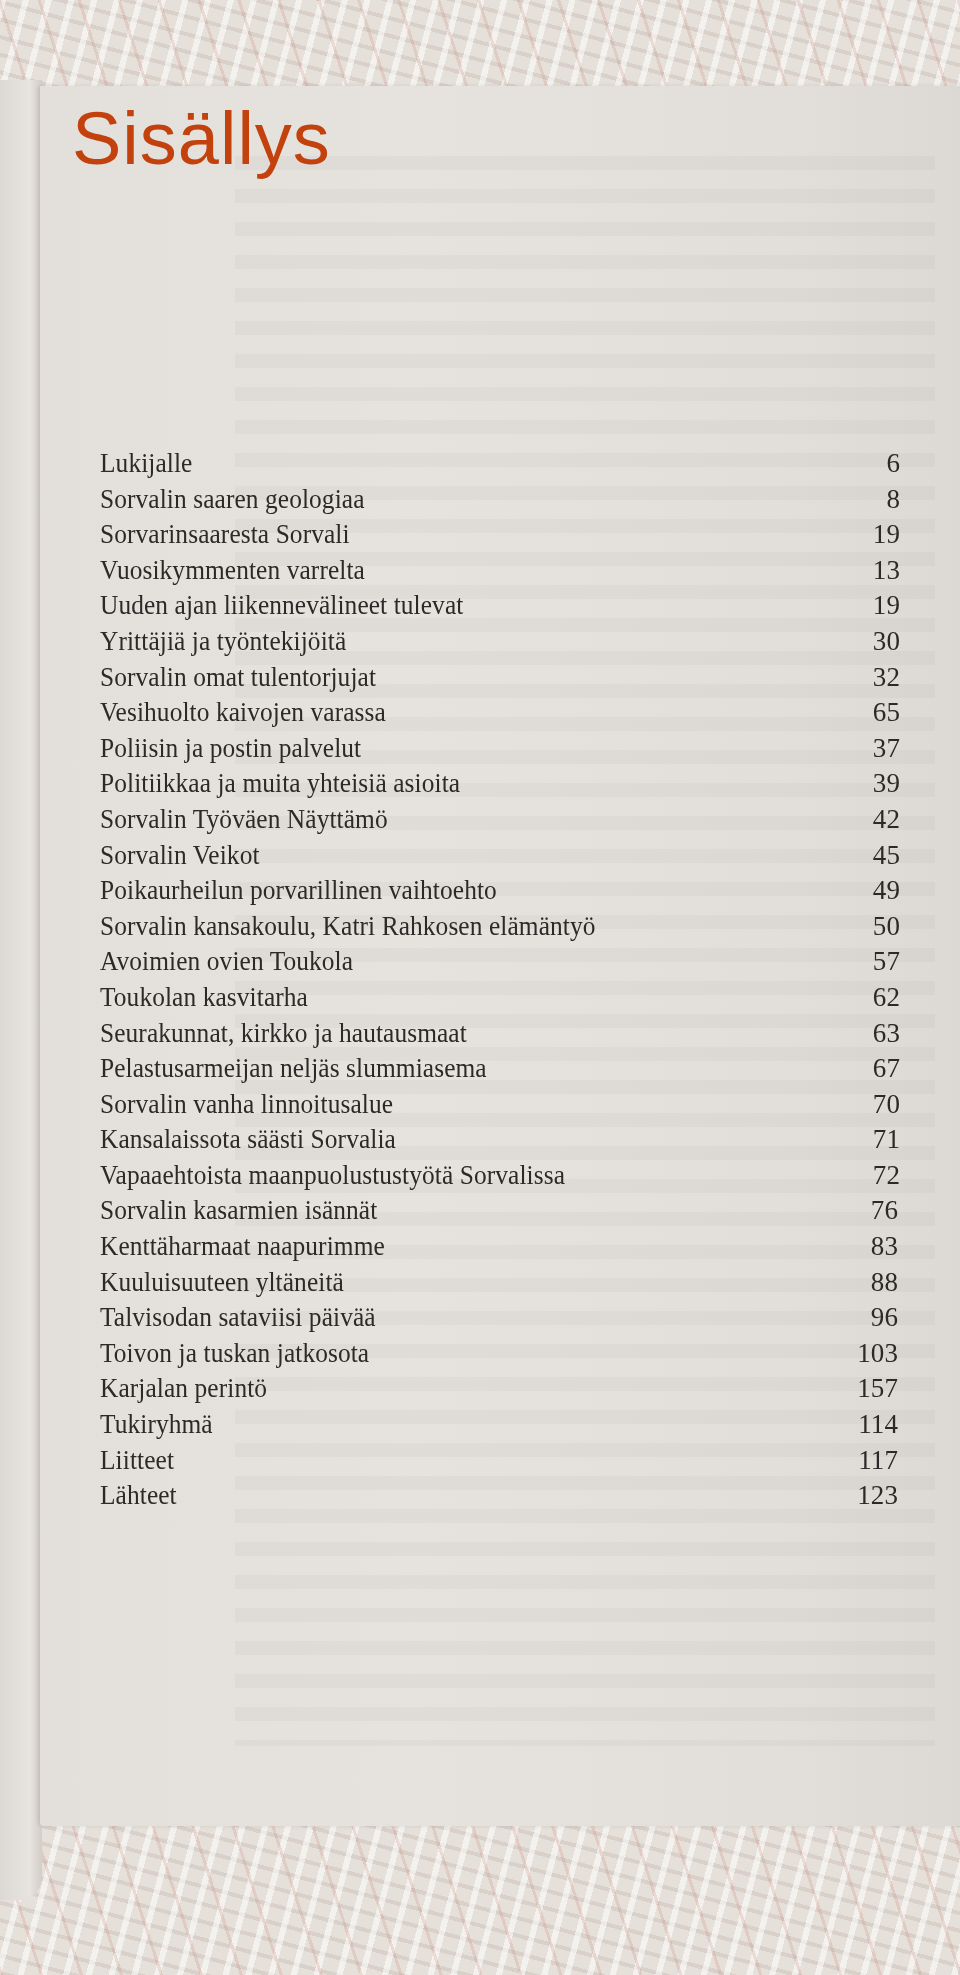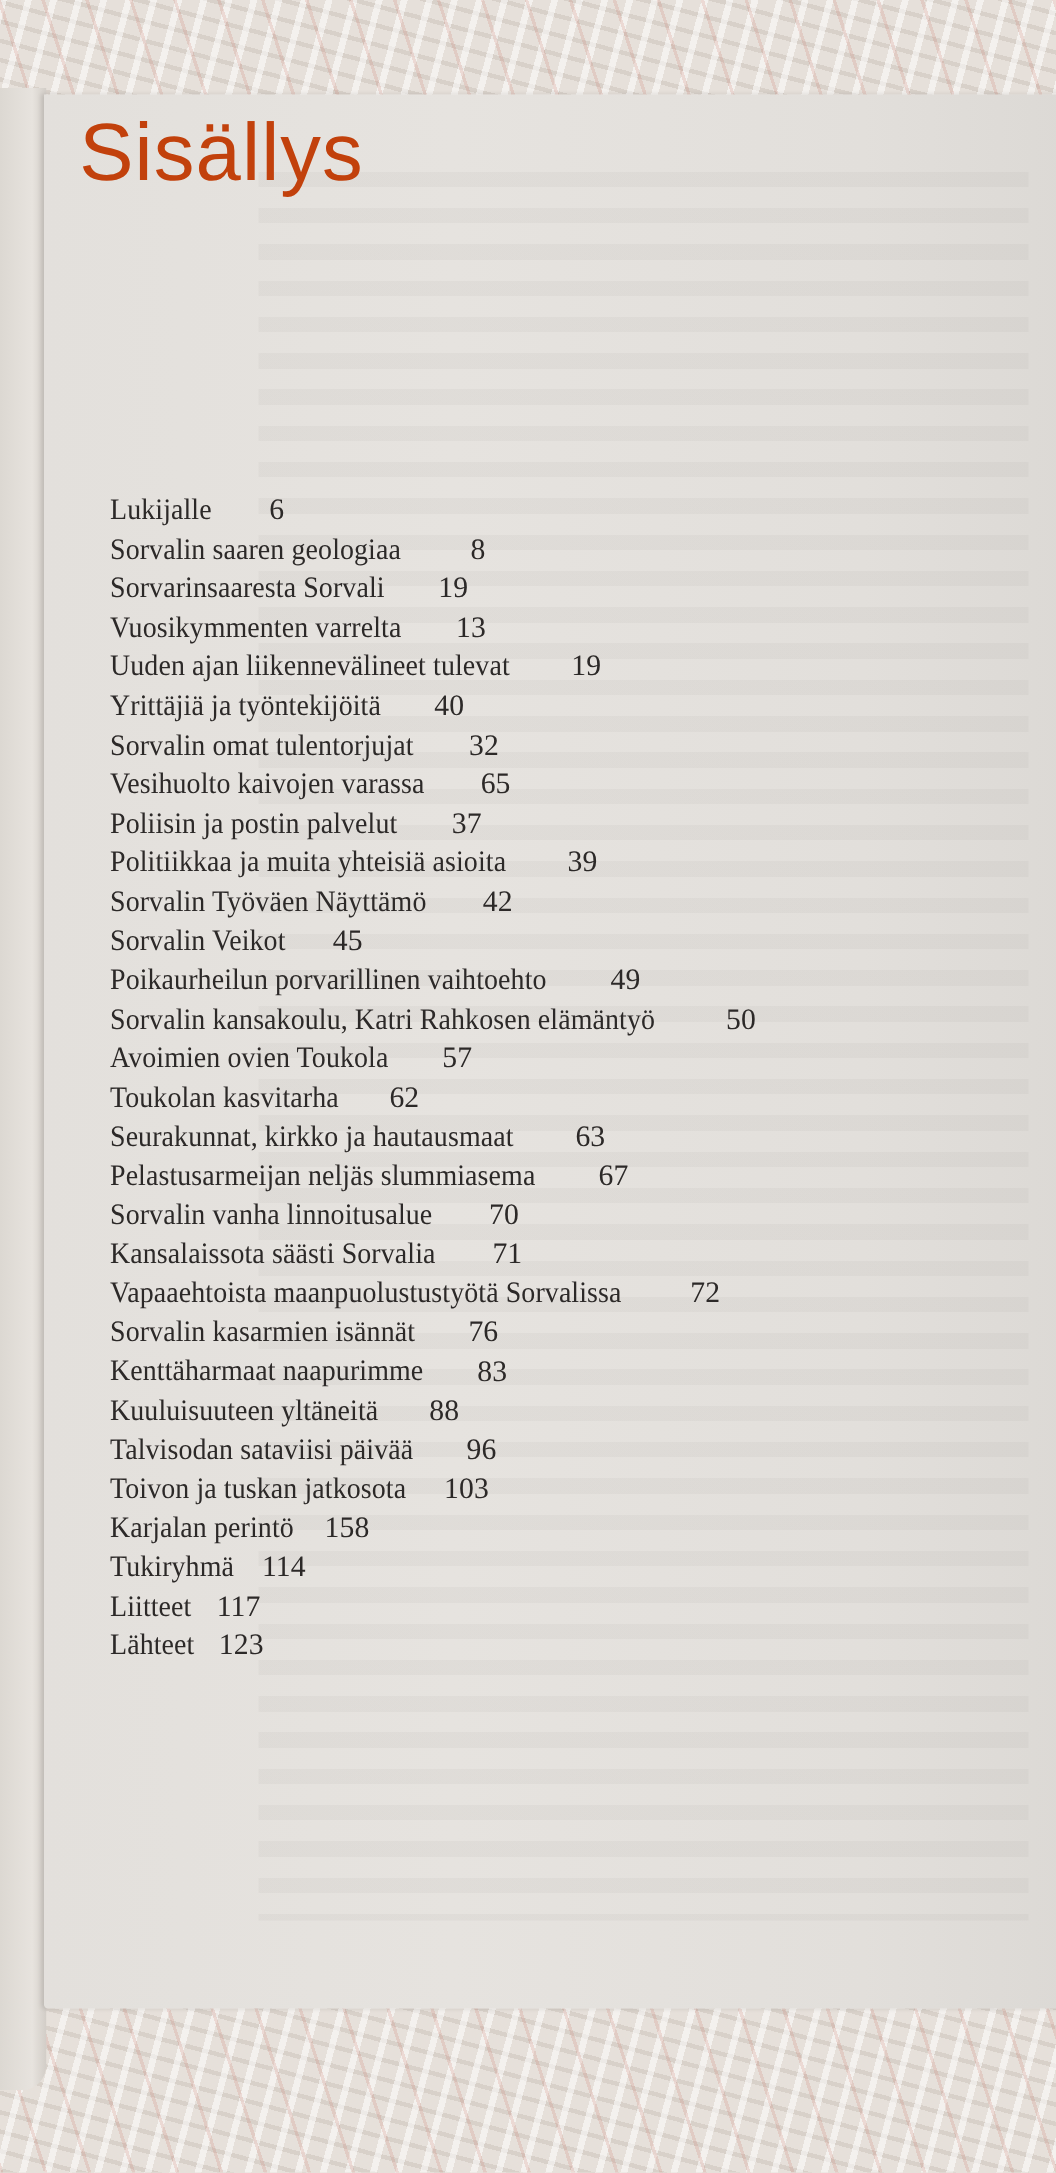--- a/index.html
+++ b/index.html
@@ -65,20 +65,21 @@
       left: 100px;
       top: 448px;
       width: 800px;
       margin: 0;
       padding: 0;
       list-style: none;
       z-index: 2;
     }
     .toc-row {
       display: flex;
+      justify-content: space-between;
       align-items: baseline;
       height: 35.6px;
       font-size: 27px;
       color: #2c2928;
       letter-spacing: 0.1px;
     }
     .toc-label {
       white-space: nowrap;
       transform: scaleX(0.94);
       transform-origin: left center;
@@ -115,21 +116,21 @@
   <li class="toc-row">
       <span class="toc-label">Vuosikymmenten varrelta</span>
       <span class="toc-page">13</span>
     </li>
   <li class="toc-row">
       <span class="toc-label">Uuden ajan liikennevälineet tulevat</span>
       <span class="toc-page">19</span>
     </li>
   <li class="toc-row">
       <span class="toc-label">Yrittäjiä ja työntekijöitä</span>
-      <span class="toc-page">40</span>
+      <span class="toc-page">30</span>
     </li>
   <li class="toc-row">
       <span class="toc-label">Sorvalin omat tulentorjujat</span>
       <span class="toc-page">32</span>
     </li>
   <li class="toc-row">
       <span class="toc-label">Vesihuolto kaivojen varassa</span>
       <span class="toc-page">65</span>
     </li>
   <li class="toc-row">
@@ -199,21 +200,21 @@
   <li class="toc-row">
       <span class="toc-label">Talvisodan sataviisi päivää</span>
       <span class="toc-page">96</span>
     </li>
   <li class="toc-row">
       <span class="toc-label">Toivon ja tuskan jatkosota</span>
       <span class="toc-page">103</span>
     </li>
   <li class="toc-row">
       <span class="toc-label">Karjalan perintö</span>
-      <span class="toc-page">158</span>
+      <span class="toc-page">157</span>
     </li>
   <li class="toc-row">
       <span class="toc-label">Tukiryhmä</span>
       <span class="toc-page">114</span>
     </li>
   <li class="toc-row">
       <span class="toc-label">Liitteet</span>
       <span class="toc-page">117</span>
     </li>
   <li class="toc-row">

